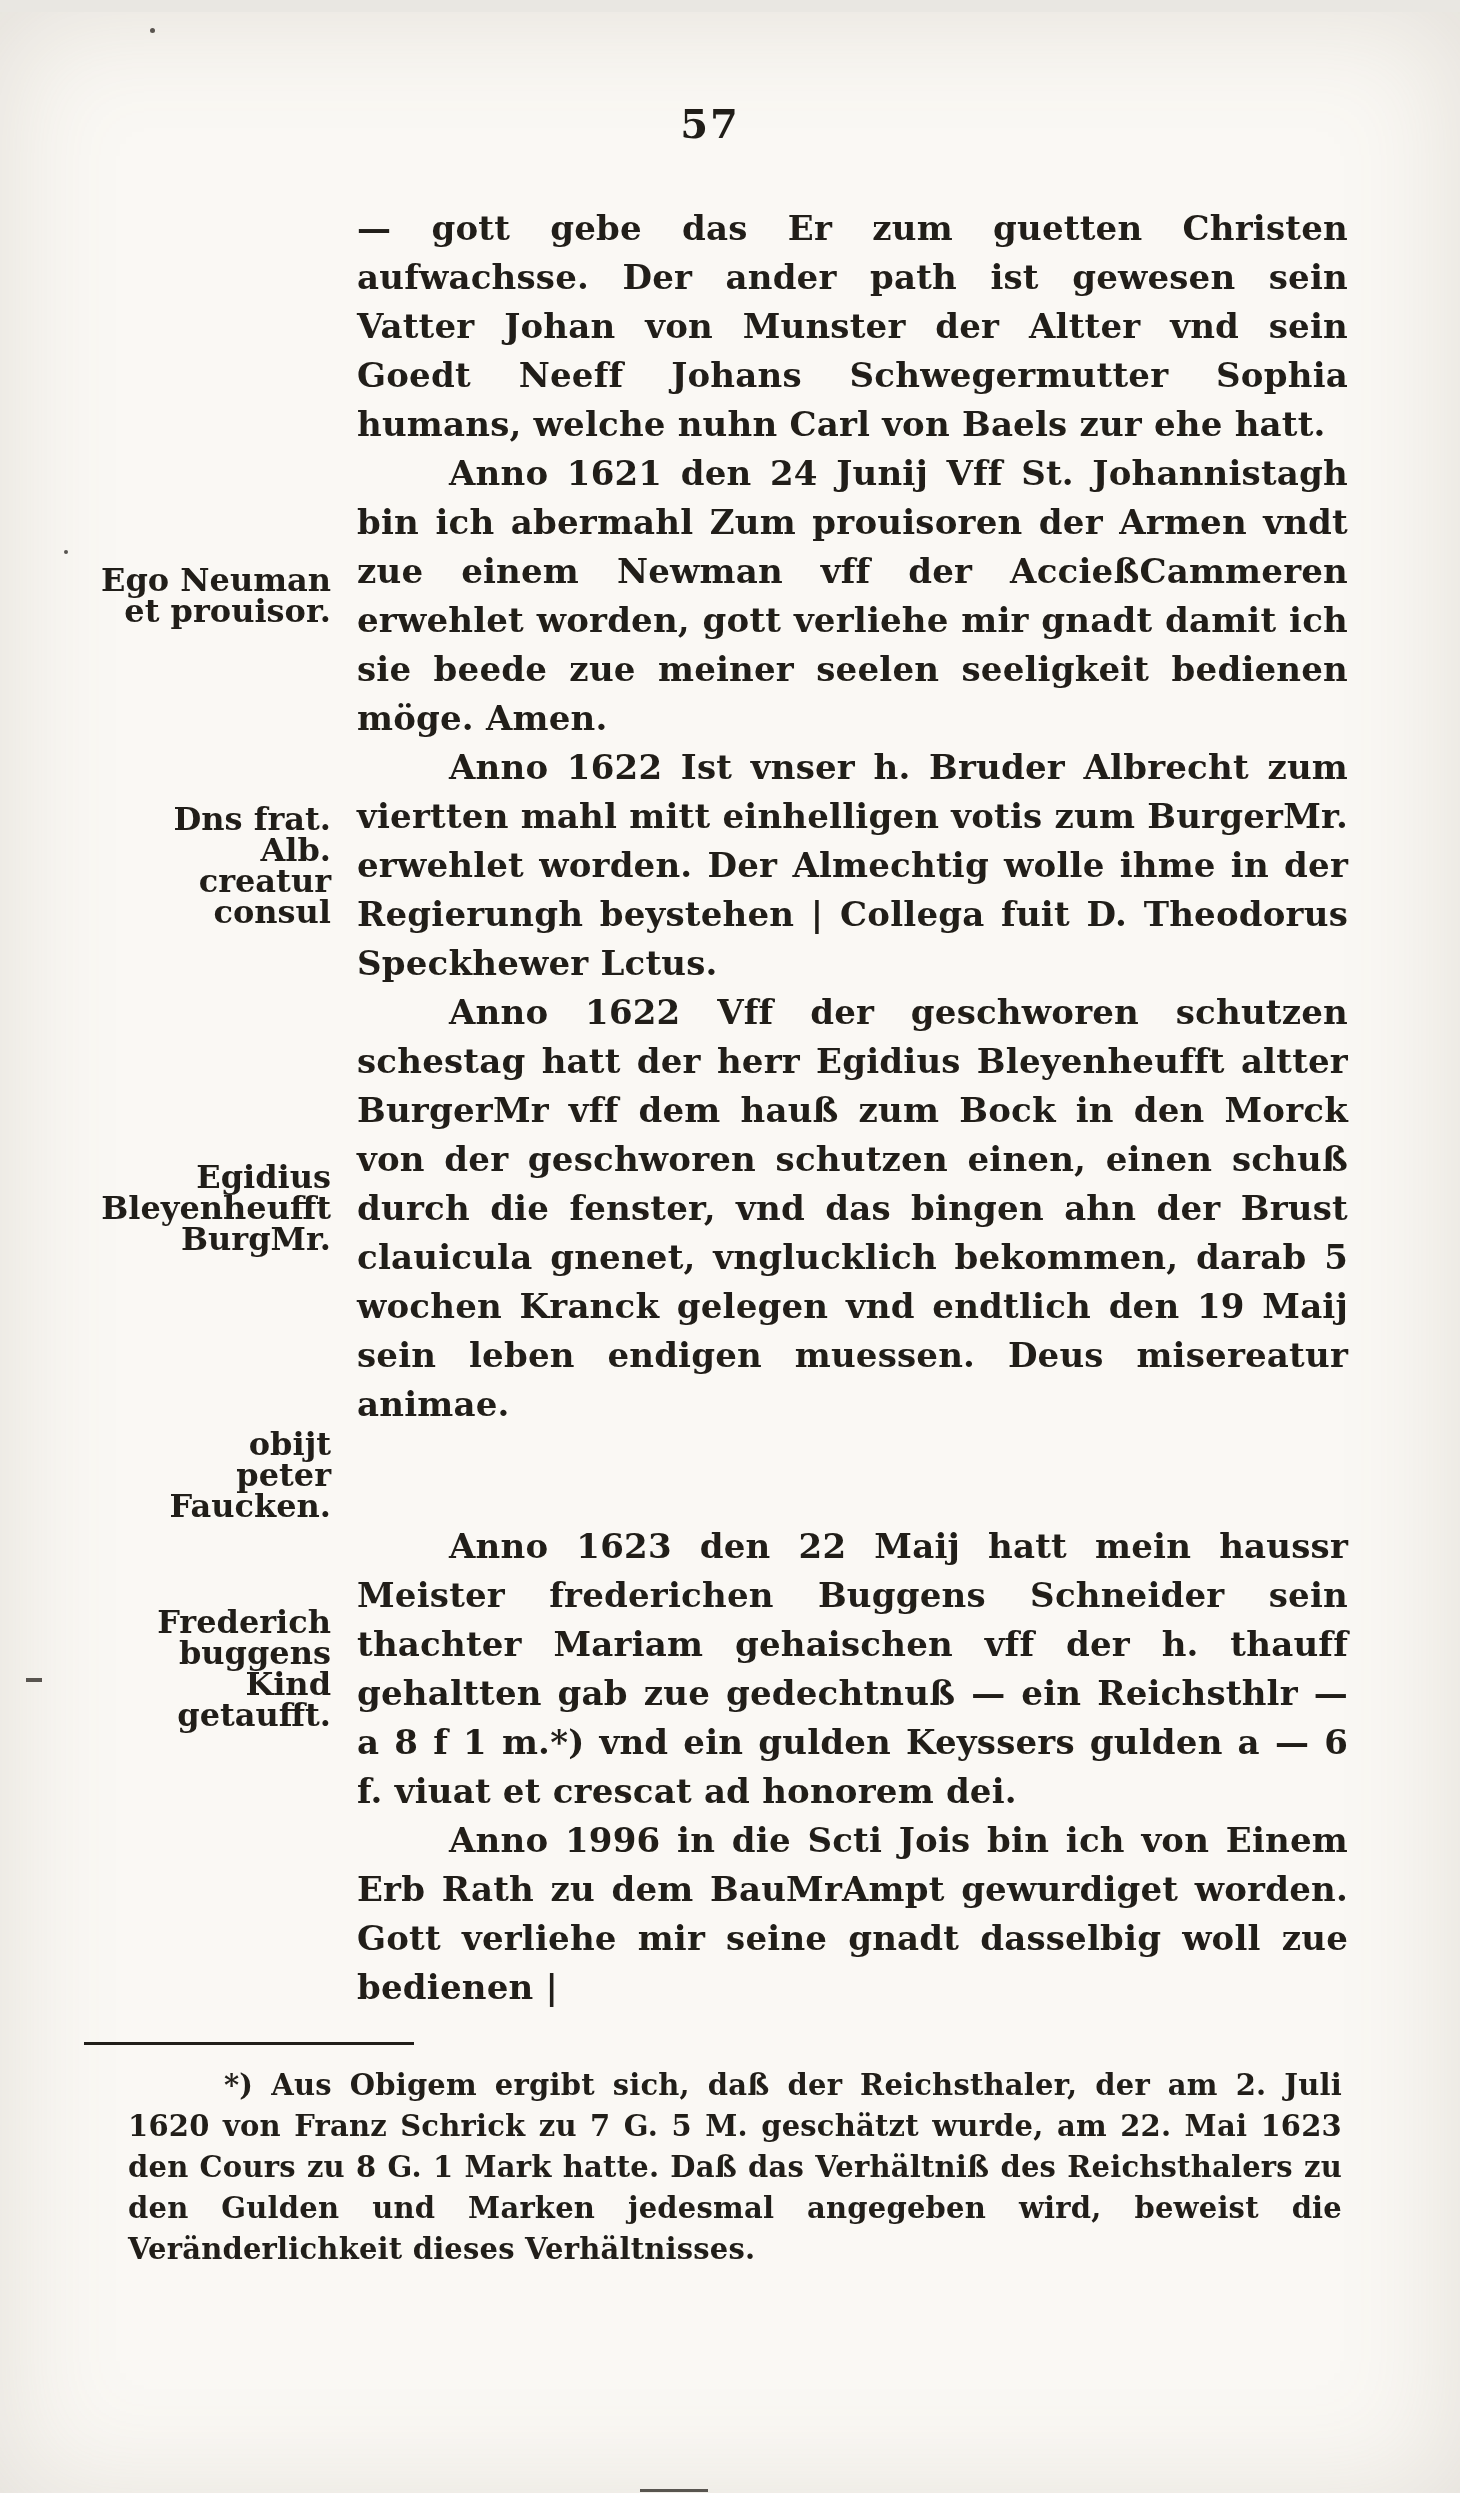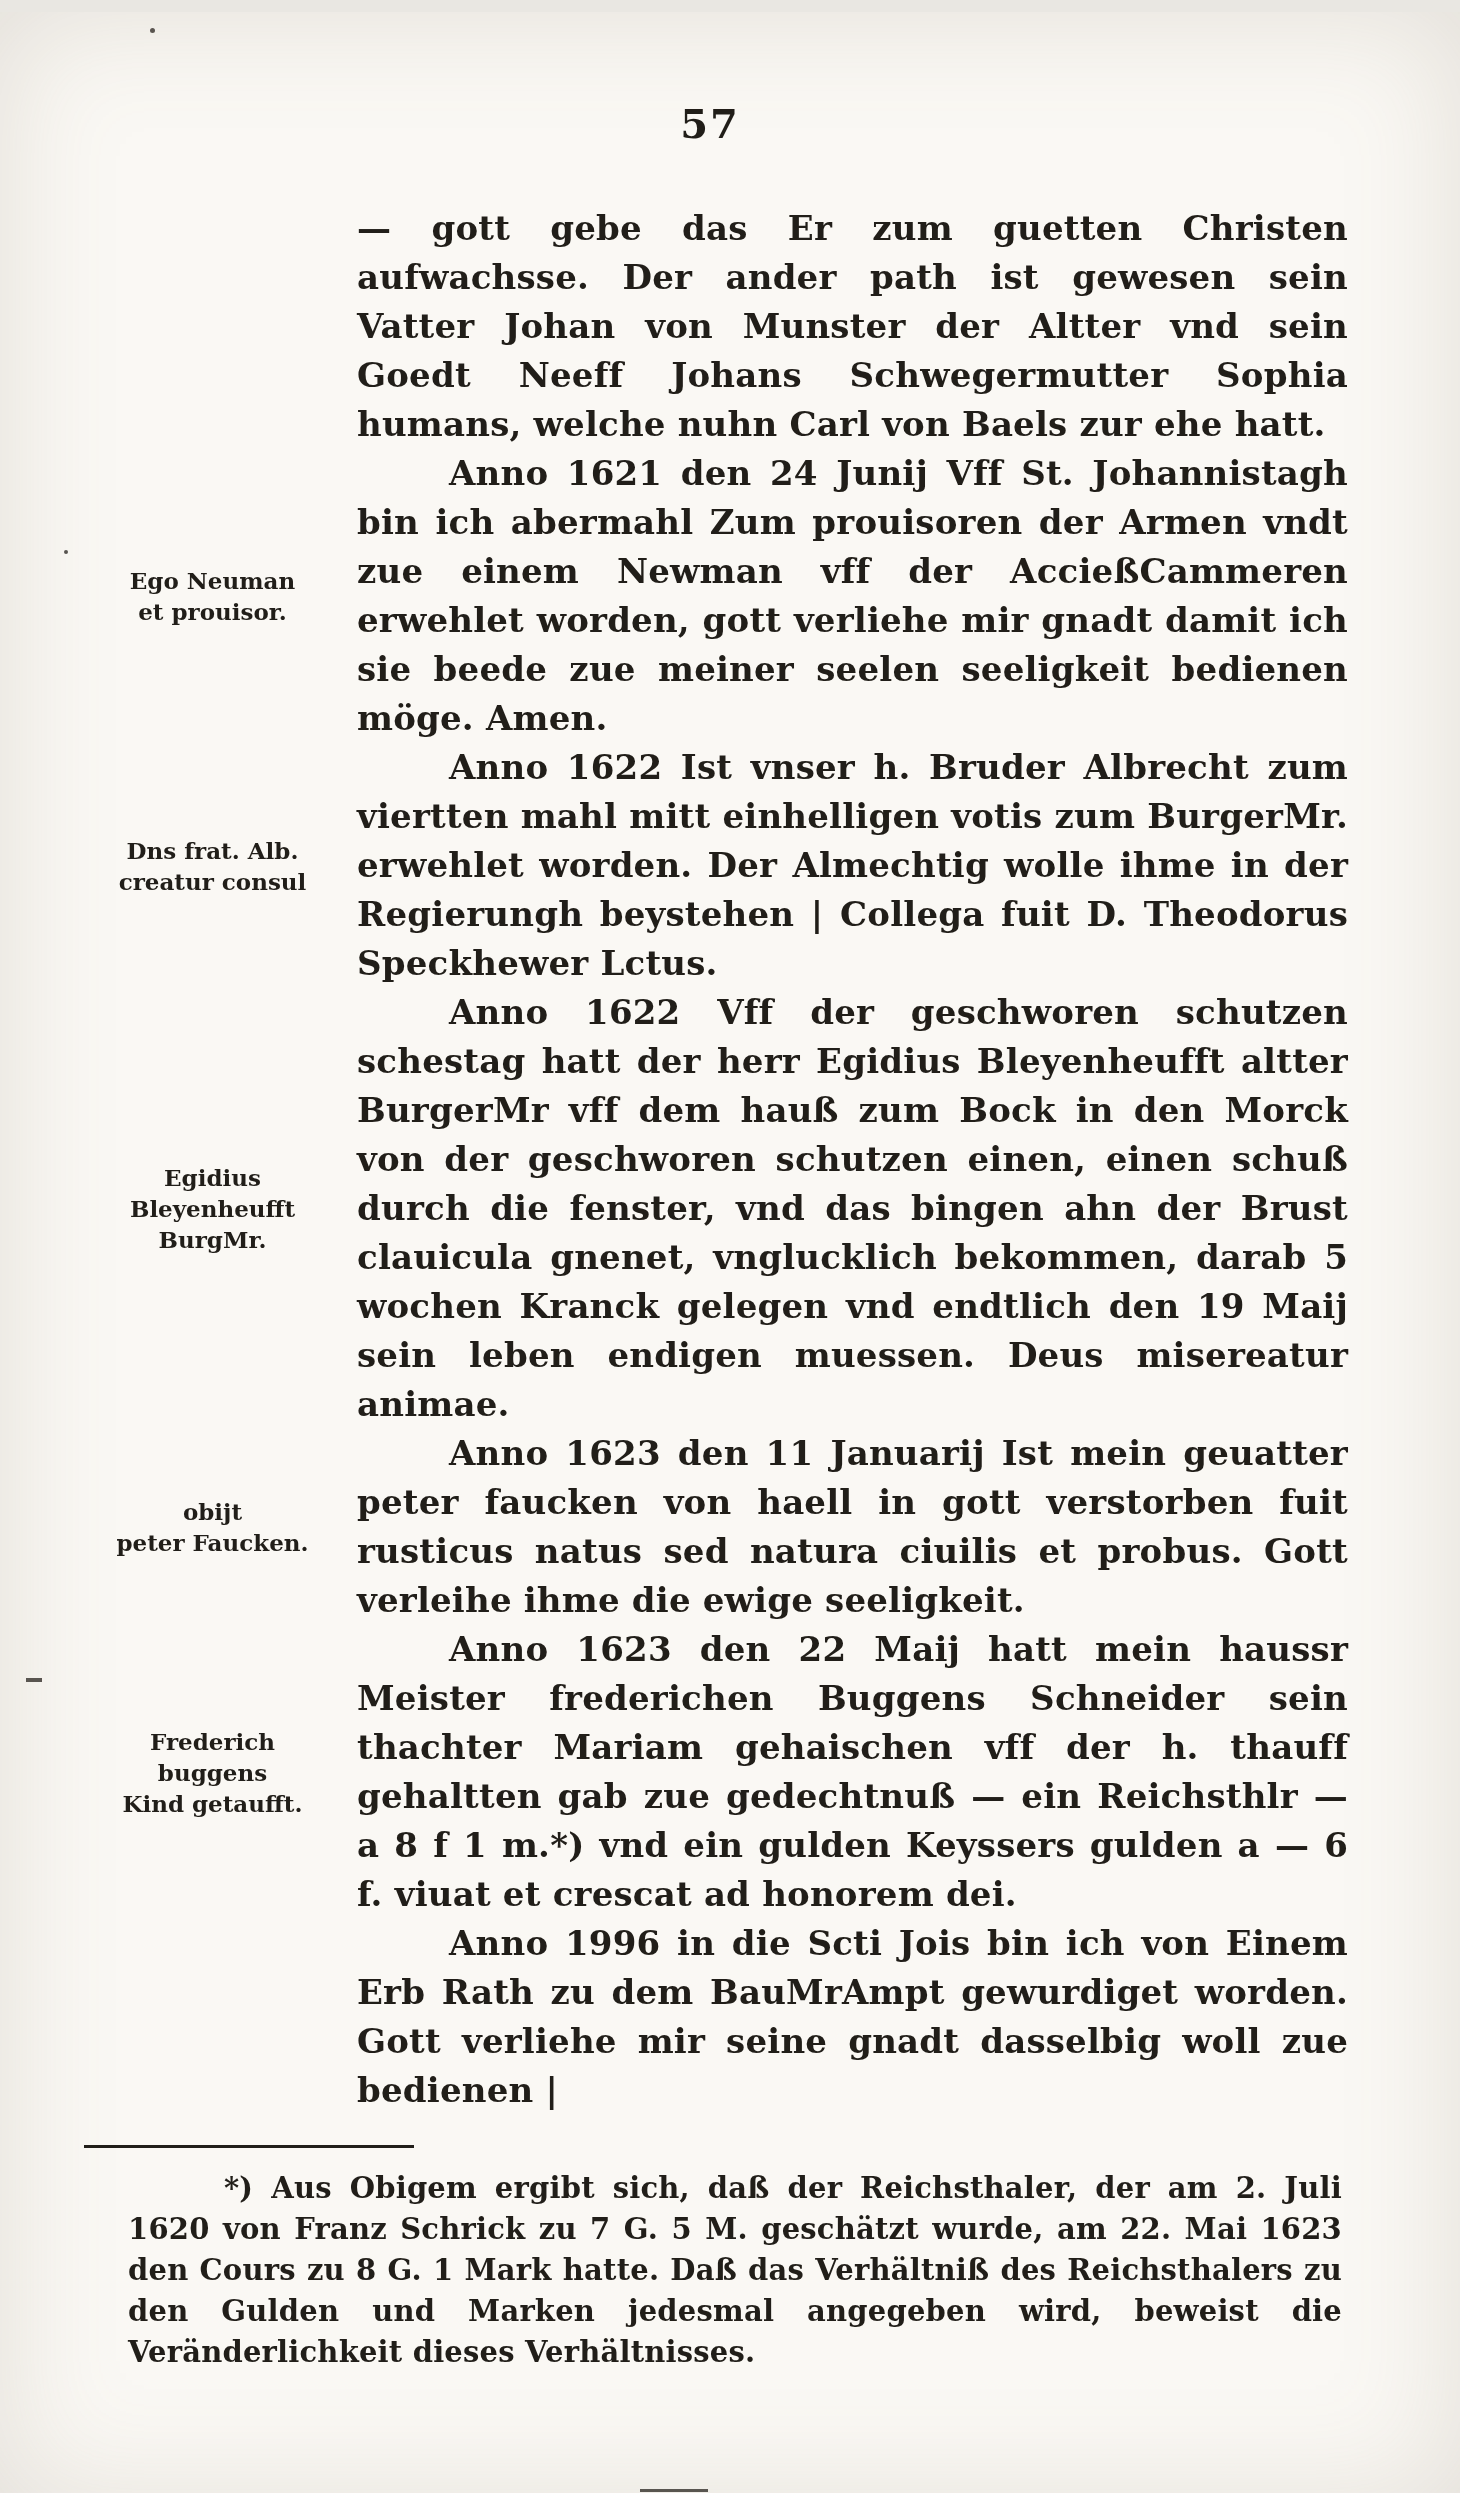--- a/index.html
+++ b/index.html
@@ -44,23 +44,23 @@
     padding: 192px 0 0 0;
     margin: 0 112px 0 80px;
   }
   .row {
     display: grid;
     grid-template-columns: 265px 1fr;
     column-gap: 12px;
   }
   .note {
     align-self: center;
-    text-align: center;
+    text-align: right;
     white-space: pre-line;
-    font-size: 23px;
+    font-size: 32px;
     line-height: 31px;
     font-weight: 600;
     padding: 0 14px;
   }
   .para {
     margin: 0;
     font-size: 34px;
     line-height: 49px;
     font-weight: bold;
     text-align: justify;
@@ -123,21 +123,20 @@
       <aside class="note">Egidius
 Bleyenheufft
 BurgMr.</aside>
       <p class="para">Anno 1622 Vff der geschworen schutzen schestag hatt der herr Egidius Bleyenheufft altter BurgerMr vff dem hauß zum Bock in den Morck von der geschworen schutzen einen, einen schuß durch die fenster, vnd das bingen ahn der Brust clauicula gnenet, vnglucklich bekommen, darab 5 wochen Kranck gelegen vnd endtlich den 19 Maij sein leben endigen muessen. Deus misereatur animae.</p>
     </div>
 
 
     <div class="row">
       <aside class="note">obijt
 peter Faucken.</aside>
-      <p class="para">Anno 1623 den 11 Januarij Ist mein geuatter peter faucken von haell in gott verstorben fuit rusticus natus sed natura ciuilis et probus. Gott verleihe ihme die ewige seeligkeit.</p>
     </div>
 
     <div class="row">
       <aside class="note">Frederich
 buggens
 Kind getaufft.</aside>
       <p class="para">Anno 1623 den 22 Maij hatt mein haussr Meister frederichen Buggens Schneider sein thachter Mariam gehaischen vff der h. thauff gehaltten gab zue gedechtnuß — ein Reichsthlr — a 8 f 1 m.*) vnd ein gulden Keyssers gulden a — 6 f. viuat et crescat ad honorem dei.</p>
     </div>
 
     <div class="row">

